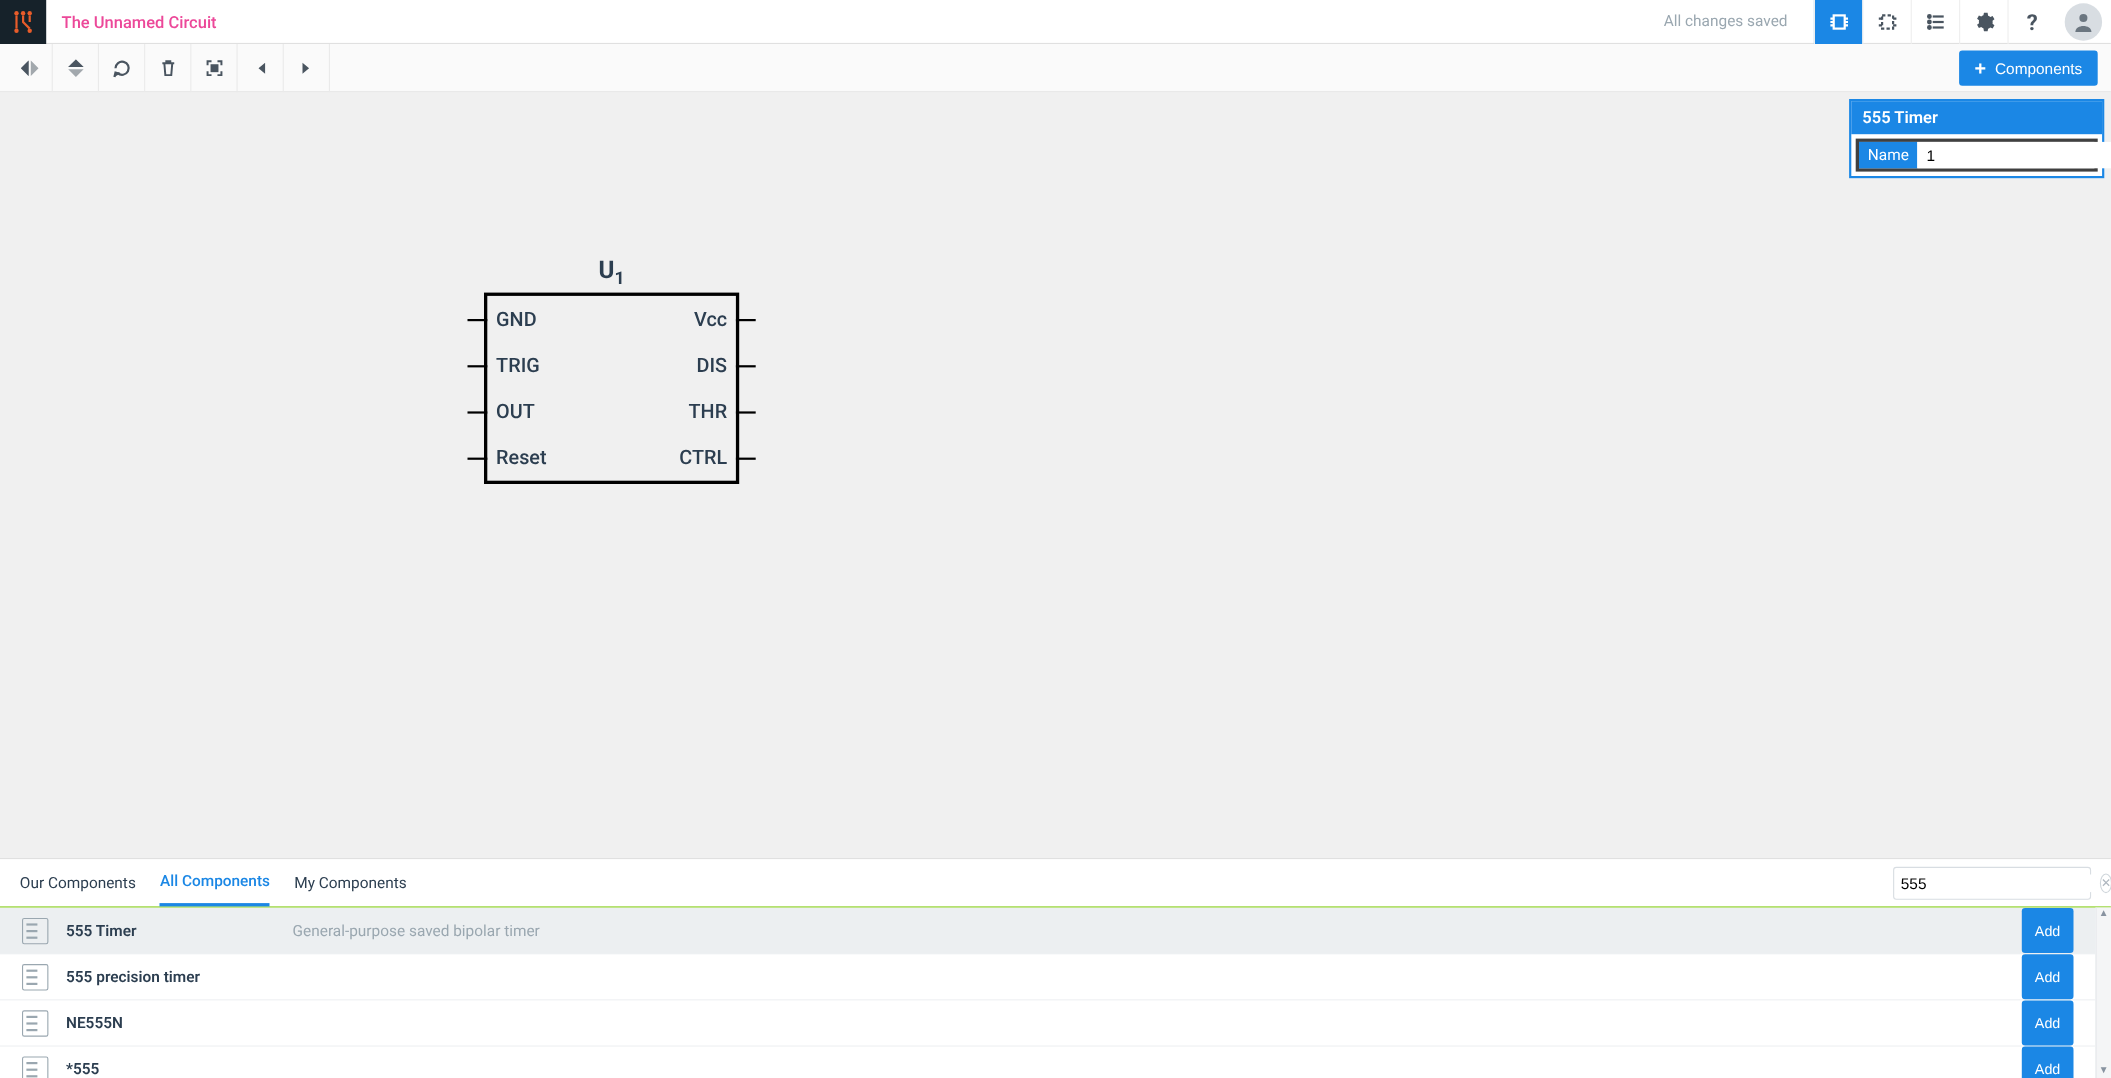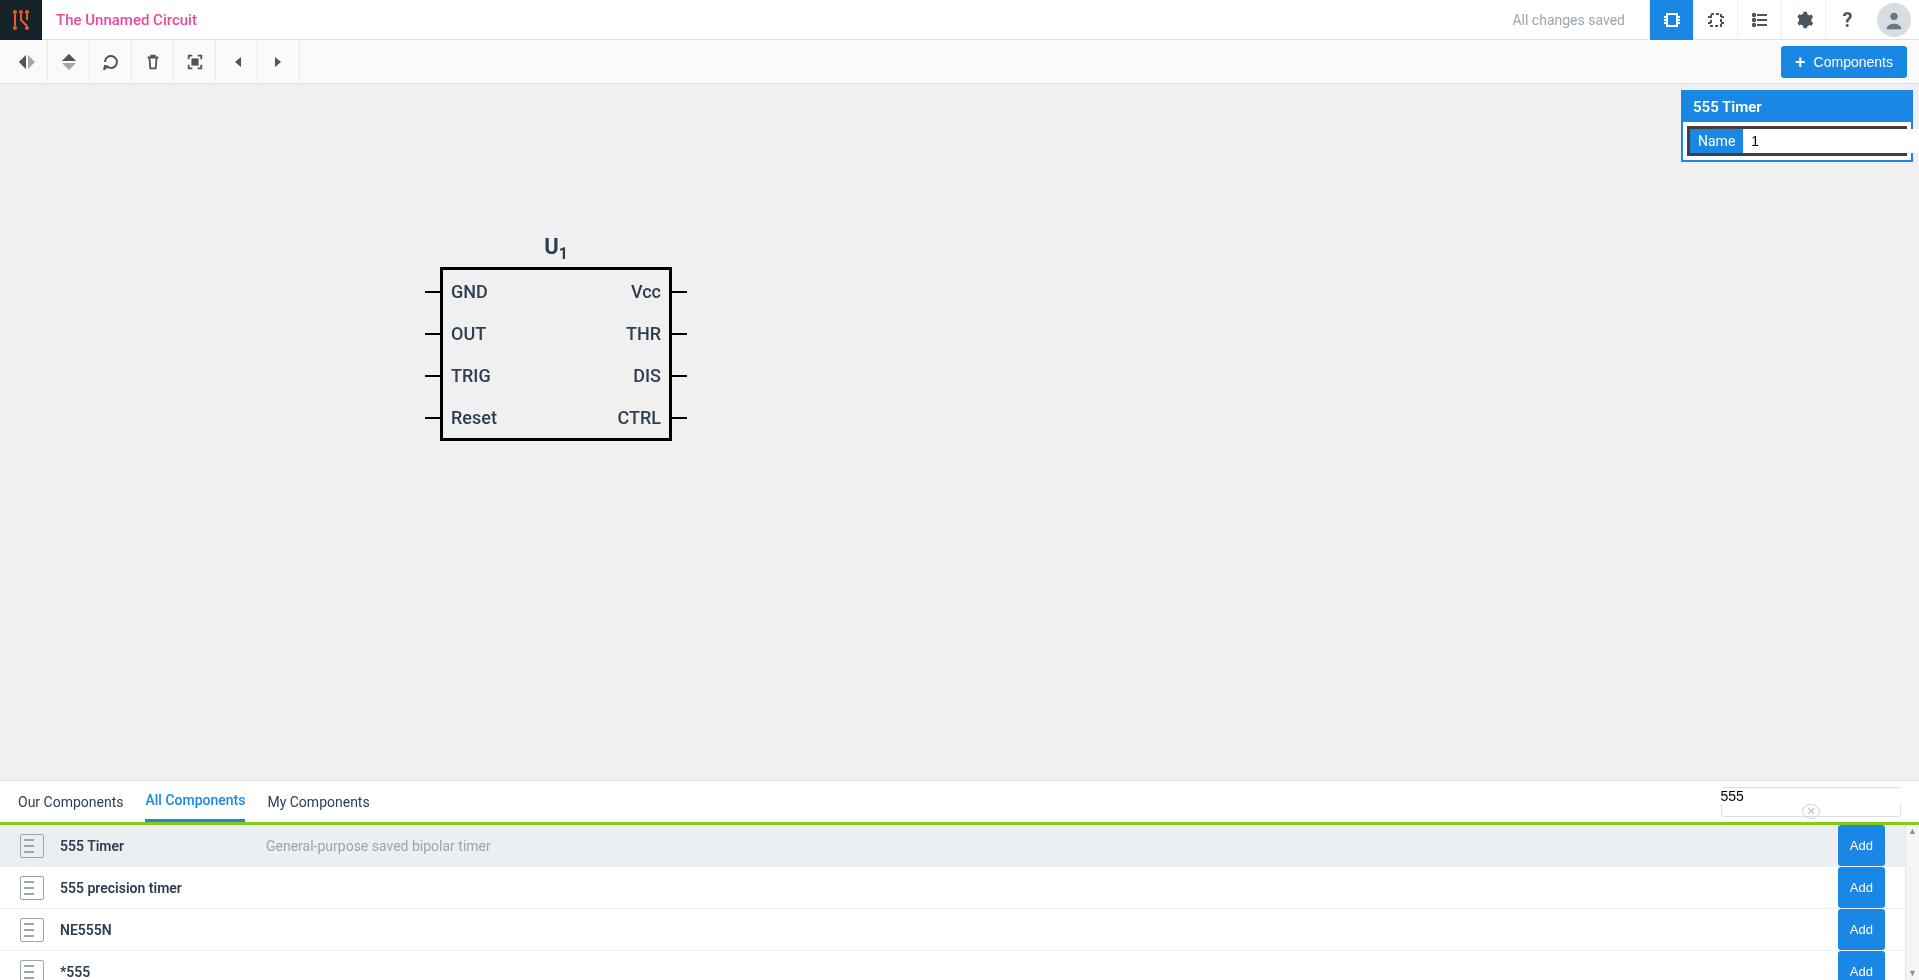--- a/index.html
+++ b/index.html
@@ -33,25 +33,25 @@
 
 
 .prop-panel { position:absolute; right: 6px; top:6px; width: 232px; border: 2px solid #1b87e5; background:#fff; }
 .prop-header { background:#1b87e5; color:#fff; font-weight:600; padding: 6px 10px; font-size:15px; }
 .prop-row { display:flex; align-items:flex-end; border:3px solid #404040; margin:4px; }
 .prop-row-label { background:#1b87e5; color:#fff; padding: 4px 8px; font-size:14px; display:flex; align-items:center;}
 .prop-row-input { flex:1; border:none; outline:none; padding:4px 8px; font-size:14px; }
 
 
 .library { background:#fff; border-top: 1px solid #e0e0e0; height: 200px; display:flex; flex-direction:column; }
-.tabs { display:flex; align-items:center; border-bottom: 3px solid #84cc16; height: 44px; padding: 0 18px; gap: 22px; }
+.tabs { display:flex; align-items:center; border-bottom: 1px solid #84cc16; height: 44px; padding: 0 18px; gap: 22px; }
 .tab { font-size: 14px; color:#2c3e50; cursor:pointer; height:100%; display:flex; align-items:center;}
 .tab.active { color:#1b87e5; border-bottom: 3px solid #1b87e5; font-weight: 500;}
 .tabs-spacer { flex:1; }
-.search-wrap { display:flex; align-items:center; border:1px solid #d8dde2; border-radius: 3px; height: 30px; padding: 0 6px; width: 180px; flex-direction: column; }
+.search-wrap { display:flex; align-items:center; border:1px solid #d8dde2; border-radius: 3px; height: 30px; padding: 0 6px; width: 180px; }
 .search-input { border:none; outline:none; flex:1; font-size:14px; }
 .clear-search { color:#b0b8c0; cursor:pointer; width:18px; height:18px; display:flex; align-items:center; justify-content:center; border:1px solid #cfd6db; border-radius:50%; font-size:11px;}
 .comp-list { flex:1; overflow-y:auto; }
 .comp-row { display:flex; align-items:center; height:42px; padding: 0 20px; border-bottom:1px solid #eef0f2; gap:16px; }
 .comp-row.selected { background:#eceff1; }
 .comp-icon { width:24px; height:24px; border:1px solid #9aa7b0; border-radius:2px; flex-shrink:0; display:flex; flex-direction:column; justify-content:space-around; padding:2px 3px;}
 .comp-icon span{ height:2px; background:#9aa7b0; width:60%; }
 .comp-name { font-weight:600; color:#2c3e50; min-width: 190px;}
 .comp-desc { color:#9aa7b0; flex:1;}
 .add-btn { background:#1b87e5; color:#fff; border:none; padding: 13px 12px; border-radius:3px; font-size:13px; font-weight:500; cursor:pointer; }
@@ -173,26 +173,26 @@
   <div class="chip-wrap">
     <div class="chip-label">
       <span>U</span><sub>1</sub>
     </div>
     <div class="chip">
       <div class="pin-row">
         <span>GND</span>
         <span>Vcc</span>
       </div>
       <div class="pin-row">
+        <span>TRIG</span>
+        <span>DIS</span>
+      </div>
+      <div class="pin-row">
         <span>OUT</span>
         <span>THR</span>
-      </div>
-      <div class="pin-row">
-        <span>TRIG</span>
-        <span>DIS</span>
       </div>
       <div class="pin-row">
         <span>Reset</span>
         <span>CTRL</span>
       </div>
     </div>
   </div>
 
   <div class="prop-panel">
     <div class="prop-header">555 Timer</div>

